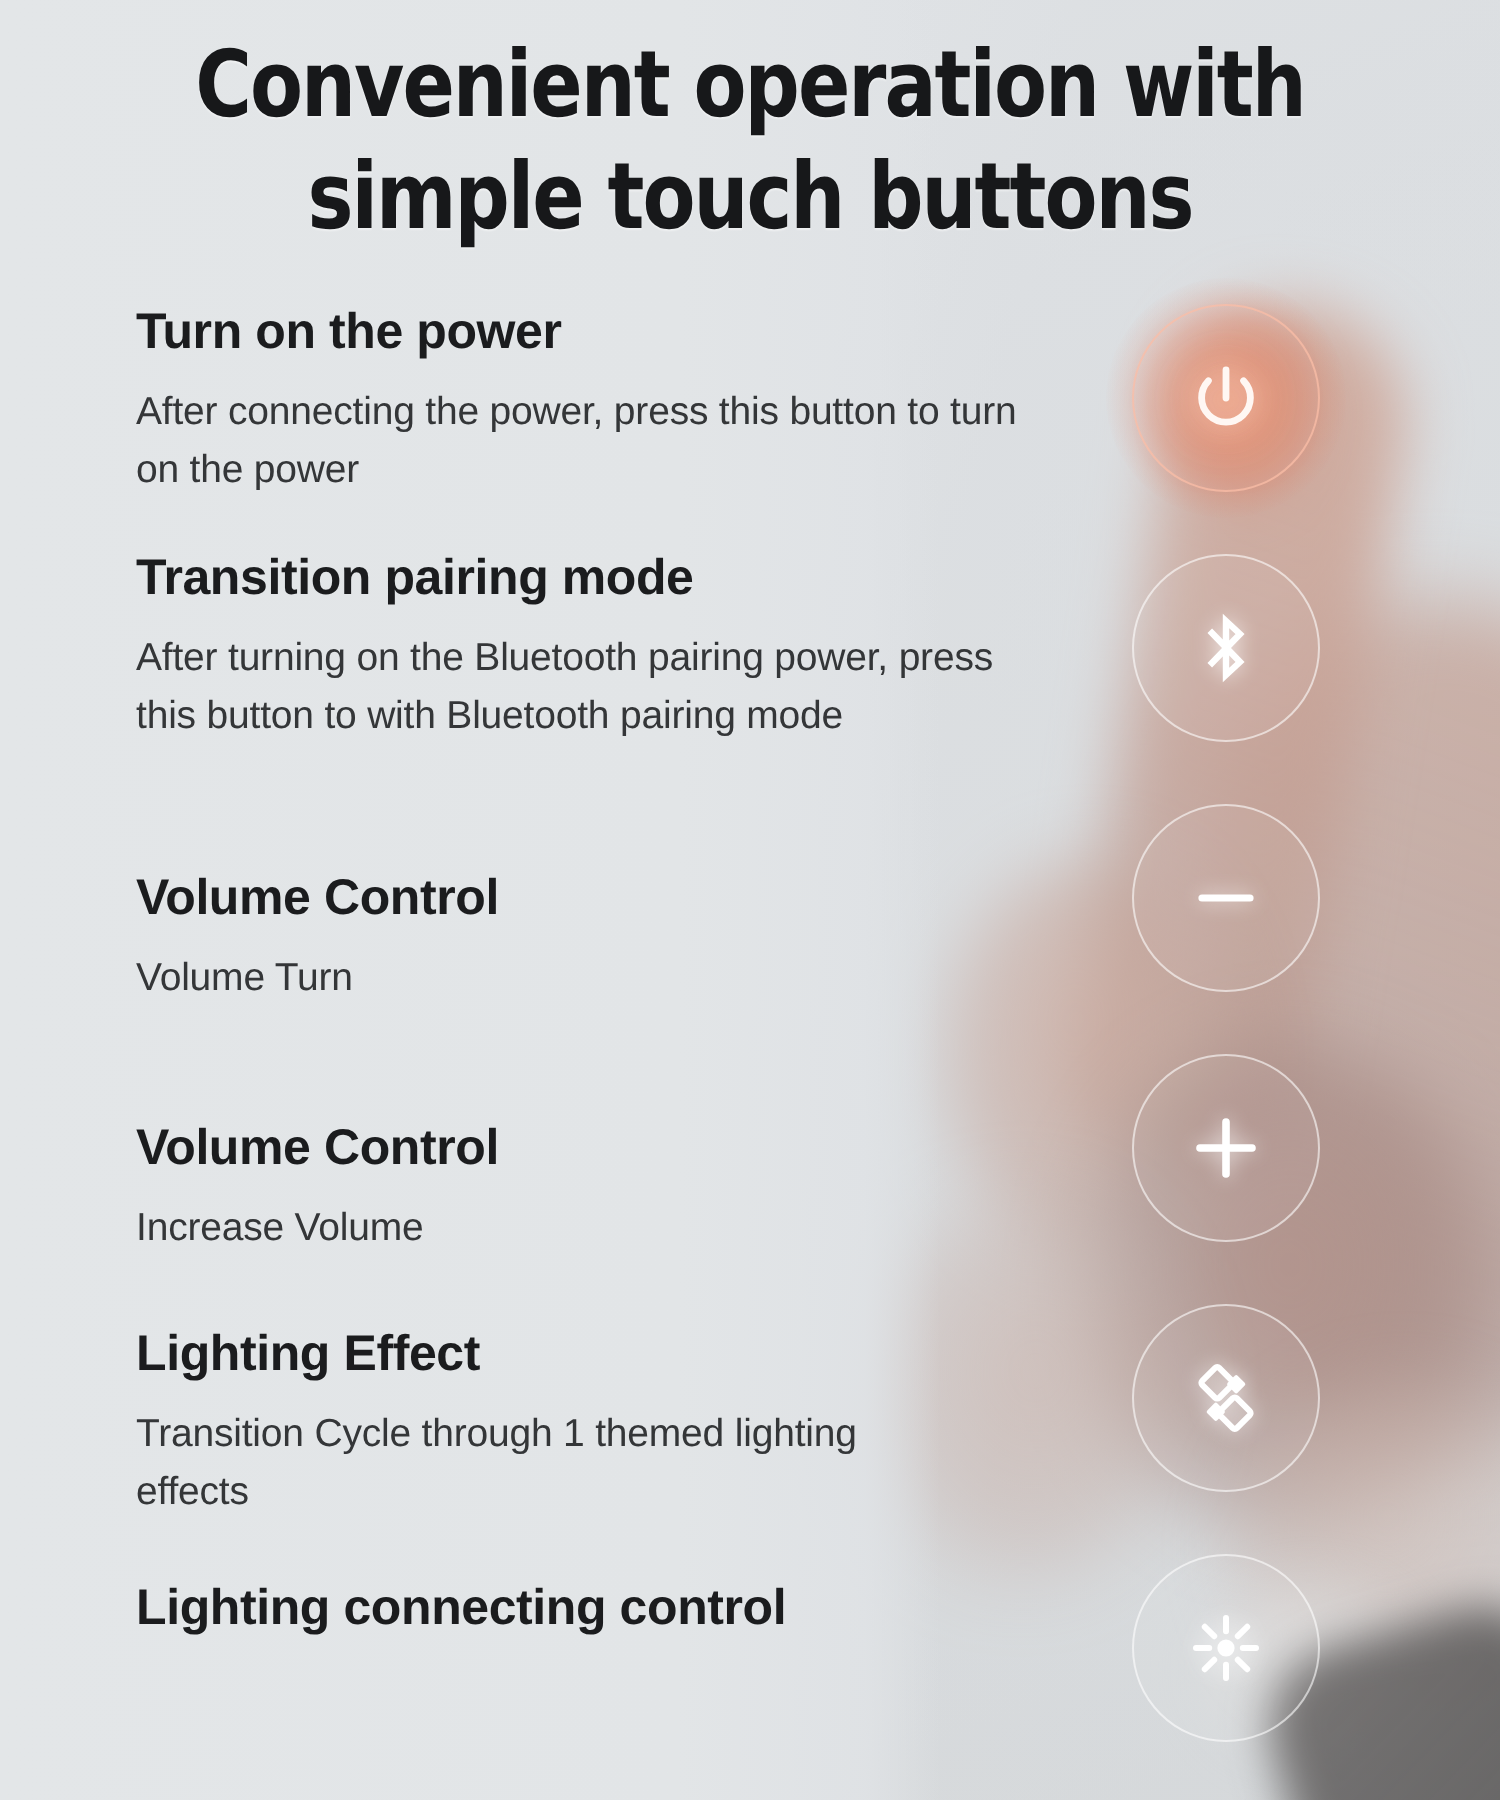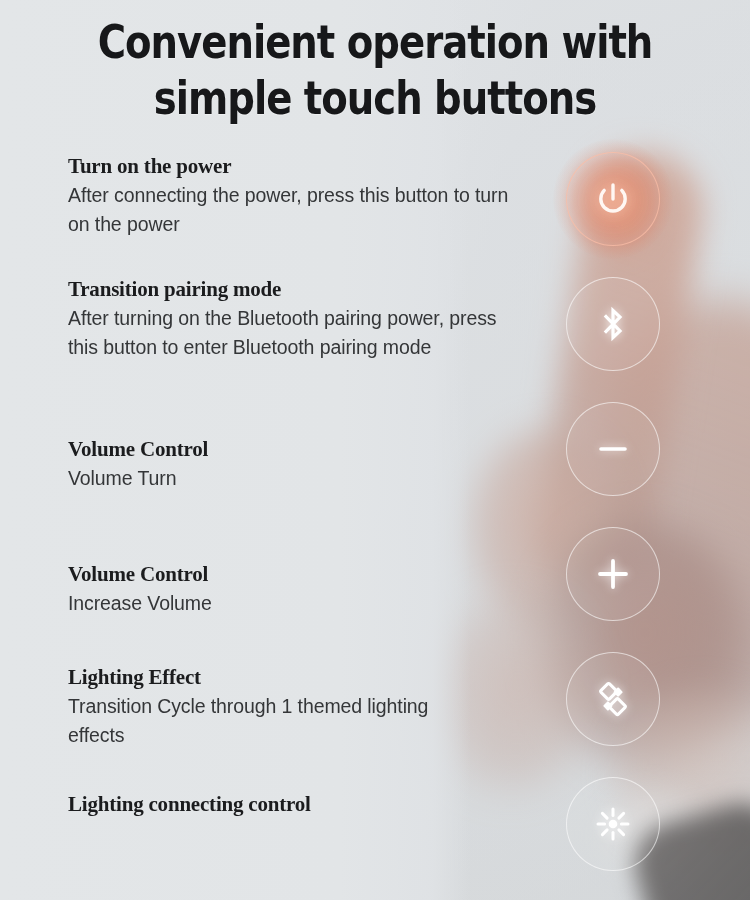--- a/index.html
+++ b/index.html
@@ -156,35 +156,35 @@
     transform:scaleX(.84);
     transform-origin:50% 0;
     text-shadow:0 1px 1px rgba(255,255,255,.45);
     z-index:6;
   }
   #title .tline { display:block; }
 
   
   .block { position:absolute; left:68px; z-index:5; width:450px; }
   .block .h {
-    font-family:Liberation Serif, serif;
+    font-family:Liberation Sans, sans-serif;
     font-weight:700;
-    font-size:21px;
+    font-size:25px;
     line-height:30px;
     color:#1b1c1e;
     letter-spacing:-.2px;
     white-space:nowrap;
   }
   .block .p {
     font-family:"Liberation Sans", sans-serif;
     font-weight:400;
     font-size:19.5px;
     line-height:29px;
     color:#343638;
-    margin-top:0;
+    margin-top:11px;
     letter-spacing:-.1px;
   }
 
   
   .btn {
     position:absolute;
     left:566px;
     width:94px; height:94px;
     border-radius:50%;
     border:1px solid rgba(255,255,255,.58);
@@ -230,21 +230,21 @@
     <span class="tline">simple touch buttons</span>
   </div>
 
   <div class="block" style="top:151px">
     <div class="h">Turn on the power</div>
     <div class="p">After connecting the power, press this button to turn on the power</div>
   </div>
 
   <div class="block" style="top:274px; width:460px">
     <div class="h">Transition pairing mode</div>
-    <div class="p">After turning on the Bluetooth pairing power, press this button to enter Bluetooth pairing mode</div>
+    <div class="p">After turning on the Bluetooth pairing power, press this button to with Bluetooth pairing mode</div>
   </div>
 
   <div class="block" style="top:434px">
     <div class="h">Volume Control</div>
     <div class="p">Volume Turn</div>
   </div>
 
   <div class="block" style="top:559px">
     <div class="h">Volume Control</div>
     <div class="p">Increase Volume</div>

